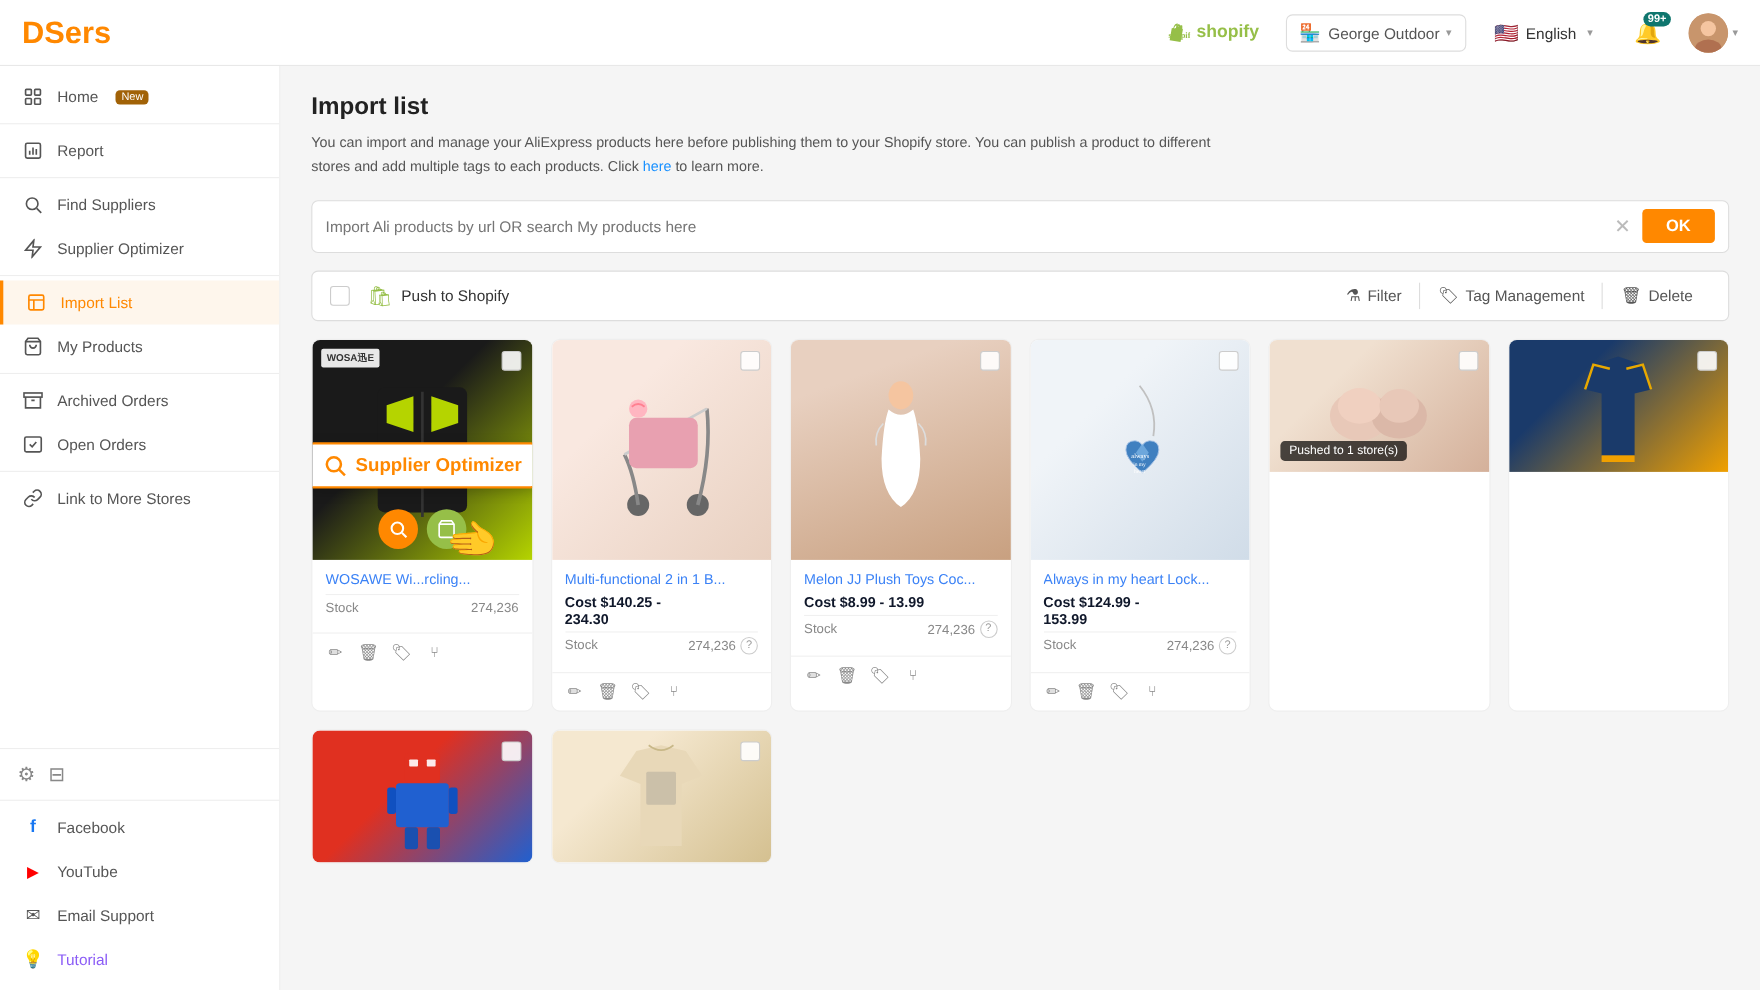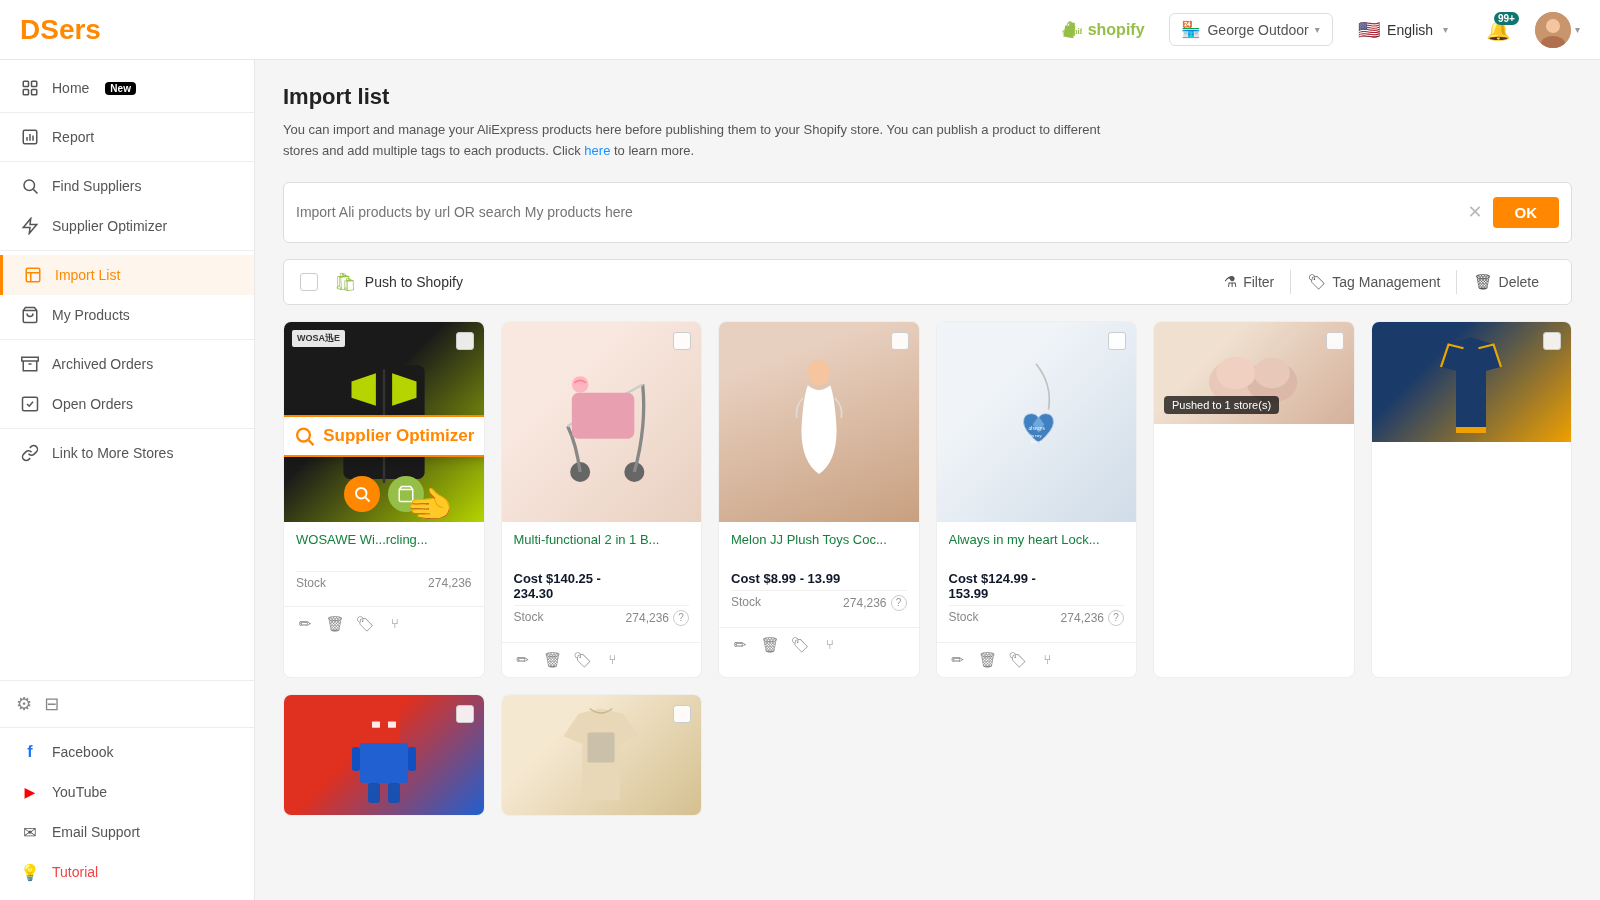--- a/index.html
+++ b/index.html
@@ -31,52 +31,52 @@
     .avatar svg { width: 36px; height: 36px; }
 
     
     .layout { display: flex; flex: 1; overflow: hidden; }
 
     
     .sidebar { width: 255px; background: #fff; border-right: 1px solid #e8e8e8; display: flex; flex-direction: column; padding: 8px 0; overflow-y: auto; }
     .nav-item { display: flex; align-items: center; gap: 12px; padding: 10px 20px; cursor: pointer; font-size: 14px; color: #555; position: relative; }
     .nav-item.active { color: #f80; background: #fef6ec; border-left: 3px solid #f80; }
     .nav-item .nav-icon { width: 20px; height: 20px; display: flex; align-items: center; justify-content: center; flex-shrink: 0; }
-    .nav-badge { background: #000000; color: #fff; border-radius: 4px; font-size: 10px; padding: 1px 5px; font-weight: 700; margin-left: 4px; }
+    .nav-badge { background: #a16207; color: #fff; border-radius: 4px; font-size: 10px; padding: 1px 5px; font-weight: 400; margin-left: 4px; }
     .nav-divider { height: 1px; background: #eee; margin: 4px 0; }
 
     
     .main { flex: 1; overflow-y: auto; background: #f5f5f5; padding: 24px 28px; }
     .page-title { font-size: 22px; font-weight: 700; color: #222; margin-bottom: 10px; }
     .page-desc { font-size: 13px; color: #555; line-height: 1.6; margin-bottom: 20px; max-width: 820px; }
     .page-desc a { color: #1890ff; text-decoration: none; }
 
     
-    .search-bar { display: flex; align-items: center; background: #fff; border: 1px solid #ddd; border-radius: 6px; padding: 0 12px; margin-bottom: 16px; height: 61px; }
+    .search-bar { display: flex; align-items: center; background: #fff; border: 1px solid #ddd; border-radius: 6px; padding: 0 12px; margin-bottom: 16px; height: 48px; }
     .search-bar input { flex: 1; border: none; outline: none; font-size: 14px; color: #999; }
     .search-clear { color: #bbb; cursor: pointer; font-size: 18px; margin-right: 10px; }
     .ok-btn { background: #f80; color: #fff; border: none; border-radius: 4px; padding: 7px 22px; font-size: 15px; font-weight: 600; cursor: pointer; }
 
     
     .toolbar { display: flex; align-items: center; background: #fff; border: 1px solid #ddd; border-radius: 6px; padding: 10px 16px; margin-bottom: 16px; gap: 0; }
     .toolbar-checkbox { width: 18px; height: 18px; border: 1px solid #ccc; border-radius: 3px; cursor: pointer; margin-right: 16px; flex-shrink: 0; }
     .push-to-shopify { display: flex; align-items: center; gap: 8px; font-size: 14px; color: #333; cursor: pointer; }
     .push-shopify-icon { color: #96bf48; font-size: 18px; }
     .toolbar-spacer { flex: 1; }
     .toolbar-action { display: flex; align-items: center; gap: 6px; font-size: 14px; color: #555; cursor: pointer; padding: 0 16px; }
     .toolbar-divider { width: 1px; height: 24px; background: #ddd; }
 
     
     .product-grid { display: grid; grid-template-columns: repeat(6, 1fr); gap: 16px; }
     .product-card { background: #fff; border-radius: 8px; overflow: hidden; border: 1px solid #eee; position: relative; }
     .product-img { width: 100%; height: 200px; background: #f0f0f0; position: relative; overflow: hidden; display: flex; align-items: center; justify-content: center; }
     .product-checkbox { position: absolute; top: 10px; right: 10px; width: 18px; height: 18px; border: 1px solid #ccc; border-radius: 3px; background: rgba(255,255,255,0.9); cursor: pointer; }
     .product-badge { position: absolute; bottom: 10px; left: 10px; background: rgba(0,0,0,0.7); color: #fff; font-size: 11px; padding: 3px 8px; border-radius: 4px; }
     .product-info { padding: 10px 12px; }
-    .product-name { font-size: 13px; color: #15803d; font-weight: 500; white-space: nowrap; overflow: hidden; text-overflow: ellipsis; margin-bottom: 24px; }
+    .product-name { font-size: 13px; color: #3b82f6; font-weight: 500; white-space: nowrap; overflow: hidden; text-overflow: ellipsis; margin-bottom: 6px; }
     .product-cost { font-size: 13px; color: #0f172a; font-weight: 700; margin-bottom: 4px; }
     .product-stock-row { display: flex; align-items: flex-start; justify-content: space-between; font-size: 12px; color: #888; padding: 4px 0 6px; border-top: 1px solid #f0f0f0; margin-top: 4px; }
     .product-actions { display: flex; align-items: center; gap: 12px; padding: 8px 12px; border-top: 1px solid #f0f0f0; }
     .action-icon { width: 18px; height: 18px; color: #888; cursor: pointer; display: flex; align-items: center; justify-content: center; font-size: 15px; }
 
     
     .img-jacket { background: linear-gradient(135deg, #1a1a1a 40%, #b5d400 100%); }
 
     .wosa-logo { position: absolute; top: 8px; left: 8px; background: rgba(255,255,255,0.9); font-size: 9px; padding: 2px 5px; border-radius: 2px; font-weight: 700; color: #333; }
   </style>
@@ -244,21 +244,21 @@
     <div class="nav-item">
       <span class="nav-icon" style="color:#f00; font-size:14px;">▶</span>
       <span>YouTube</span>
     </div>
     <div class="nav-item">
       <span class="nav-icon" style="font-size:16px;">✉</span>
       <span>Email Support</span>
     </div>
     <div class="nav-item" style="color:#1890ff;">
       <span class="nav-icon" style="color:#1890ff; font-size:16px;">💡</span>
-      <span style="color:#ef4444;">Tutorial</span>
+      <span style="color:#8b5cf6;">Tutorial</span>
     </div>
   </nav>
 
   <main class="main">
     <h1 class="page-title">Import list</h1>
     <p class="page-desc">
       <span>You can import and manage your AliExpress products here before publishing them to your Shopify store. You can publish a product to different stores and add multiple tags to each products. Click</span>
       <a href="#">here</a>
       <span>to learn more.</span>
     </p>
@@ -444,21 +444,21 @@
         </div>
         <div class="product-actions">
           <span class="action-icon">✏</span>
           <span class="action-icon">🗑</span>
           <span class="action-icon">🏷</span>
           <span class="action-icon" style="font-size:13px;">⑂</span>
         </div>
       </div>
 
       <div class="product-card">
-        <div class="product-img" style="background:linear-gradient(135deg, #f0e0d0 30%, #d4b09a 100%); position:relative; height:102px;">
+        <div class="product-img" style="background:linear-gradient(135deg, #f0e0d0 30%, #d4b09a 100%); position:relative; height:120px;">
           <div style="display:flex;align-items:center;justify-content:center;height:100%;">
             <svg viewBox="0 0 120 100" width="110" height="90">
               <ellipse cx="40" cy="60" rx="30" ry="25" fill="#e8c8b8"></ellipse>
               <ellipse cx="80" cy="60" rx="28" ry="23" fill="#dbb8a8"></ellipse>
               <ellipse cx="40" cy="50" rx="22" ry="18" fill="#f0d0c0"></ellipse>
               <ellipse cx="80" cy="50" rx="20" ry="17" fill="#e8c8b8"></ellipse>
             </svg>
           </div>
           <div class="product-badge">Pushed to 1 store(s)</div>
           <div class="product-checkbox"></div>

